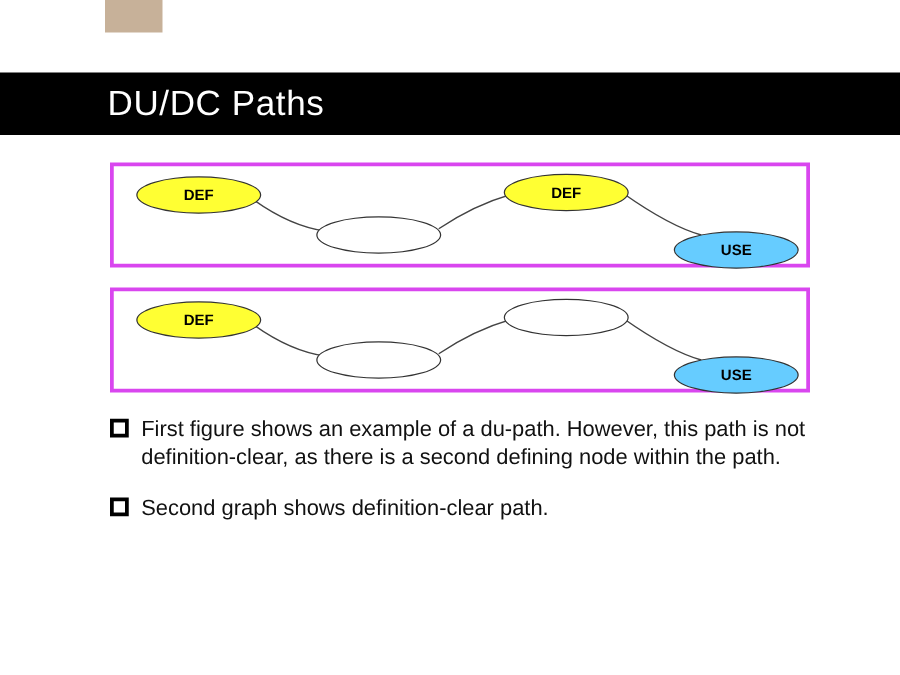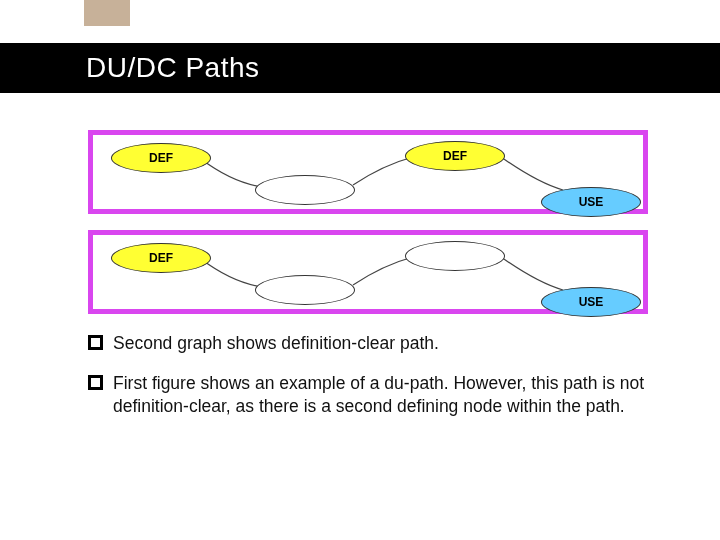--- a/index.html
+++ b/index.html
@@ -12,40 +12,40 @@
     overflow: hidden;
   }
   .top-accent {
     position: absolute;
     top: 0; left: 84px;
     width: 46px; height: 26px;
     background: #c7b199;
   }
   .title-bar {
     position: absolute;
-    top: 43px; left: 0;
+    top: 58px; left: 0;
     width: 100%; height: 50px;
     background: #000;
     color: #fff;
     display: flex;
     align-items: center;
     padding-left: 86px;
     font-size: 28px;
     font-weight: 400;
     letter-spacing: 0.5px;
   }
   .content {
     position: absolute;
     top: 130px;
     left: 88px;
     width: 560px;
   }
   .diagram-box {
     width: 560px;
-    border: 5px solid #d946ef;
+    border: 3px solid #d946ef;
     background: #fff;
     position: relative;
     margin-bottom: 16px;
   }
   .d1 { height: 84px; }
   .d2 { height: 84px; }
   .node {
     position: absolute;
     border: 1.5px solid #333;
     border-radius: 50%;
@@ -129,21 +129,21 @@
     <div class="node blank-node" style="left:162px; top:40px;"></div>
     <div class="node blank-node" style="left:312px; top:6px;"></div>
     <div class="node use-node" style="left:448px; top:42px;">
       <span>USE</span>
     </div>
   </div>
 
   <div class="bullets">
     <div class="bullet-row">
       <div class="bullet-icon"></div>
-      <div class="bullet-text">Second graph shows definition-clear path.</div>
+      <div class="bullet-text">First figure shows an example of a du-path. However, this path is not definition-clear, as there is a second defining node within the path.</div>
     </div>
     <div class="bullet-row">
       <div class="bullet-icon"></div>
-      <div class="bullet-text">First figure shows an example of a du-path. However, this path is not definition-clear, as there is a second defining node within the path.</div>
+      <div class="bullet-text">Second graph shows definition-clear path.</div>
     </div>
   </div>
 
 </div>
 
 </body></html>

